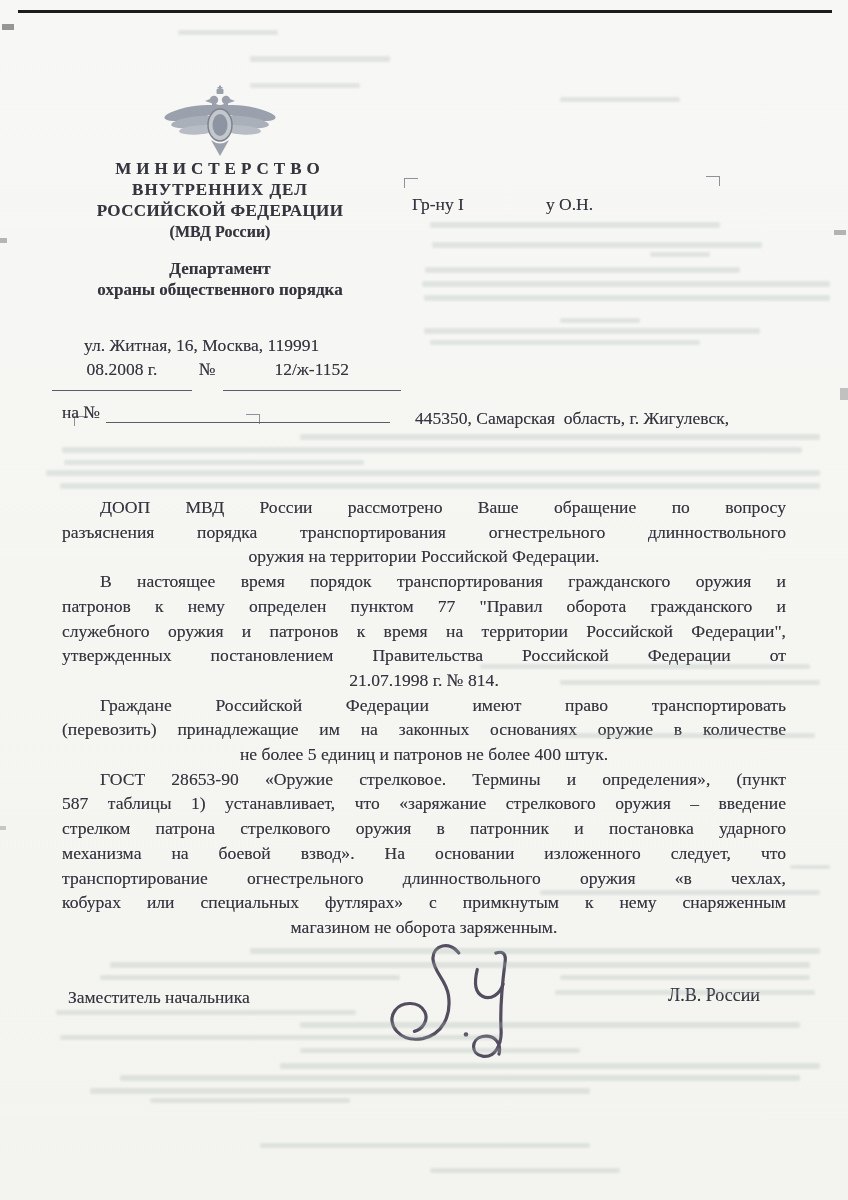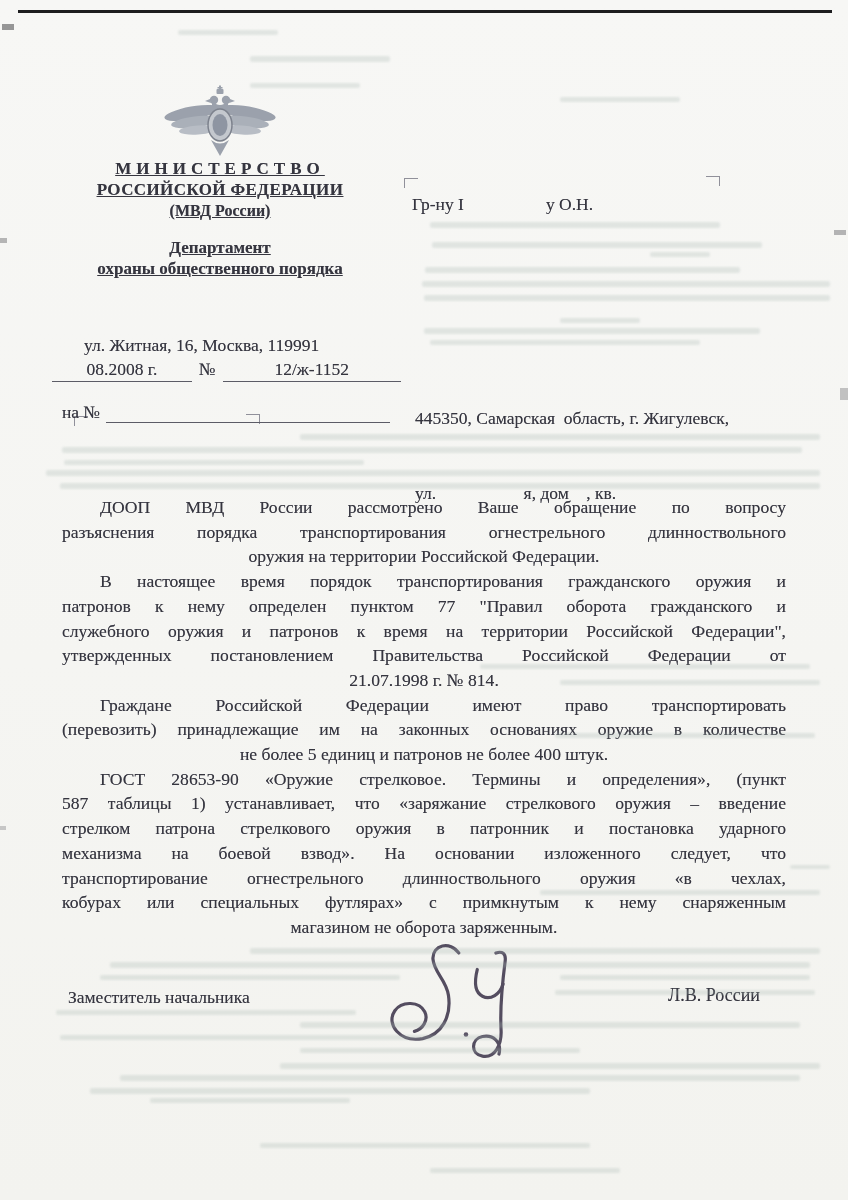--- a/index.html
+++ b/index.html
@@ -11,21 +11,21 @@
     color:#3a3a45;
   }
   .ink { color:#35353f; text-shadow:0 0 0.5px rgba(55,55,70,0.5); }
 
   
   .scanline { position:absolute; left:18px; top:10px; width:814px; height:3px;
     background:#1d1d1f; filter:blur(0.3px); }
 
   
   .letterhead { position:absolute; left:50px; top:158px; width:340px; text-align:center;
-    font-weight:bold; line-height:21px;text-decoration:underline; }
+    font-weight:bold; line-height:21px; }
   .lh-1 { font-size:17px; letter-spacing:5px; }
   .lh-2 { font-size:17px; letter-spacing:1px; }
   .lh-3 { font-size:17px; letter-spacing:0.4px; }
   .lh-4 { font-size:16px;text-align:center; }
   .lh-dep { margin-top:16px; font-size:17px; }
 
   
   .emblem { position:absolute; left:162px; top:85px; width:116px; height:72px; filter:blur(0.4px); }
 
   
@@ -33,21 +33,21 @@
   .cmark.l { border-left:1.5px solid #90909a; }
   .cmark.r { border-right:1.5px solid #90909a; }
 
   
   .addressee { position:absolute; left:412px; top:194px; font-size:17.5px; white-space:pre; }
   .addr-gap { display:inline-block; width:82px; }
 
   
   .sender-street { position:absolute; left:84px; top:335px; font-size:17.5px; }
   .date-row { position:absolute; left:52px; top:359px; font-size:17.5px; }
-  .seg { display:inline-block; border-bottom:1.5px solid #5c5c66; text-align:center; padding-bottom:1px; }
+  .seg { display:inline-block; border-bottom:1.5px solid #5c5c66; text-align:center; padding-bottom:10px; }
   .seg1 { width:140px; }
   .seg2 { width:178px; }
   .nosign { margin:0 7px; }
   .nareply-row { position:absolute; left:62px; top:385px; font-size:17.5px;margin-top:17px; }
   .blankline { display:inline-block; width:284px; height:17px; border-bottom:1.5px solid #5c5c66;
     vertical-align:bottom; margin-left:6px; }
 
   
   .recipient { position:absolute; left:415px; top:356px; font-size:17.5px; line-height:25px; white-space:pre; }
 
@@ -92,20 +92,21 @@
       <rect x="55.5" y="2" width="5" height="1.6"></rect>
       <path d="M50,16 Q58,24 66,16 L66,30 L50,30 Z"></path>
       <path d="M49,55 L58,71 L67,55 Q58,62 49,55 Z"></path>
     </g>
     <ellipse cx="58" cy="40" rx="12" ry="16" fill="#c4c8ce" stroke="#7d828d" stroke-width="1.5"></ellipse>
     <ellipse cx="58" cy="40" rx="7.5" ry="11" fill="#8e95a2"></ellipse>
   </svg>
 
   <div class="letterhead ink">
     <div class="lh-1">МИНИСТЕРСТВО</div>
+    <div class="lh-2">ВНУТРЕННИХ ДЕЛ</div>
     <div class="lh-3">РОССИЙСКОЙ ФЕДЕРАЦИИ</div>
     <div class="lh-4">(МВД России)</div>
     <div class="lh-dep">Департамент</div>
     <div class="lh-dep" style="margin-top:0;">охраны общественного порядка</div>
   </div>
 
   <div class="cmark l" style="left:404px; top:178px;"></div>
   <div class="cmark r" style="left:706px; top:176px;"></div>
   <div class="cmark l" style="left:74px; top:416px;"></div>
   <div class="cmark r" style="left:246px; top:414px;"></div>
@@ -115,21 +116,20 @@
   <div class="sender-street ink">ул. Житная, 16, Москва, 119991</div>
   <div class="date-row ink">
     <span class="seg seg1">08.2008 г.</span><span class="nosign">№</span><span class="seg seg2">12/ж-1152</span>
   </div>
   <div class="nareply-row ink">
     <span>на №</span><span class="blankline"></span>
   </div>
 
   <div class="recipient ink">
     <div>445350, Самарская  область, г. Жигулевск,</div>
-    <div>ул.                    я, дом    , кв.</div>
   </div>
 
   <div class="body-block ink">
       <div>
         <div class="line first">ДООП  МВД  России  рассмотрено  Ваше  обращение  по  вопросу</div>
         <div class="line">разъяснения порядка транспортирования огнестрельного длинноствольного</div>
         <div class="line last">оружия на территории Российской Федерации.</div>
       </div>
       <div>
         <div class="line first">В настоящее время порядок транспортирования гражданского оружия и</div>

